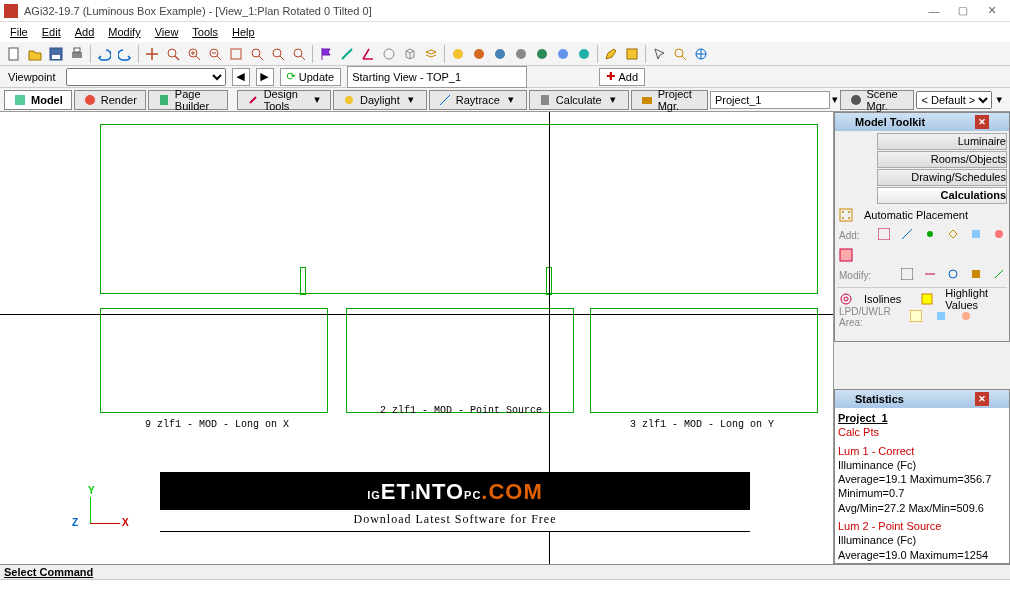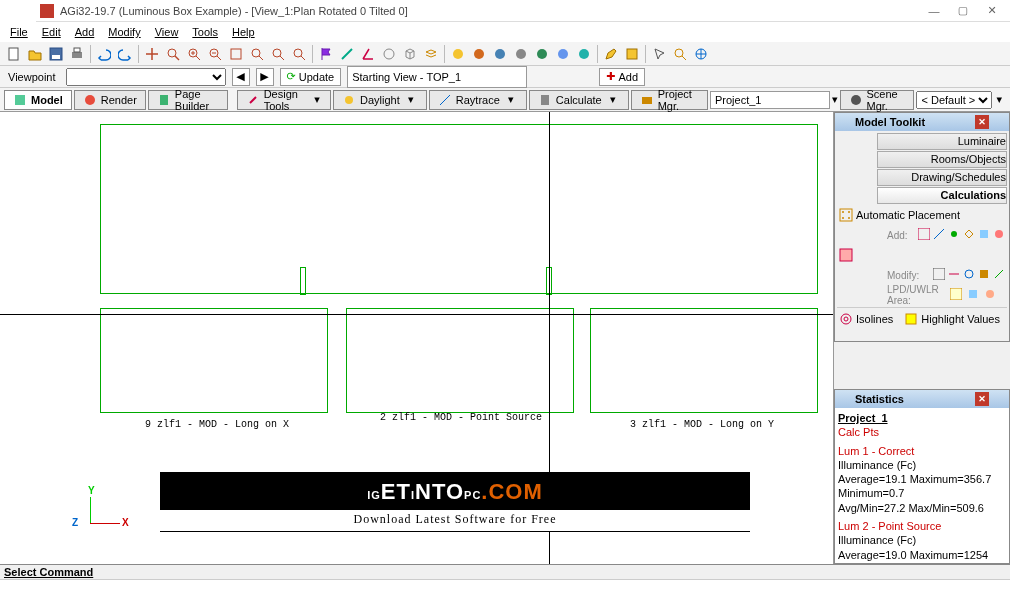--- a/index.html
+++ b/index.html
@@ -1,17 +1,17 @@
 <!DOCTYPE html>
 <html><head>
 <meta charset="utf-8">
 <style>
 * { margin: 0; padding: 0; box-sizing: border-box; font-family: "Segoe UI", Tahoma, sans-serif; font-size: 11px; }
 body { background: #fff; width: 1010px; height: 597px; overflow: hidden; }
-.titlebar { height: 22px; background: #fff; display: flex; align-items: center; padding: 0 4px; border-bottom: 1px solid #ddd; margin-left: 36px; }
+.titlebar { height: 22px; background: #fff; display: flex; align-items: center; padding: 0 4px; border-bottom: 1px solid #ddd; }
 .titlebar .app-icon { width: 14px; height: 14px; background: #c0392b; margin-right: 6px; }
 .titlebar .title { flex: 1; color: #444; }
 .titlebar .win-btns { display: flex; gap: 1px; }
 .titlebar .win-btn { width: 28px; height: 18px; display: flex; align-items: center; justify-content: center; color: #666; }
 
 .menubar { height: 20px; display: flex; align-items: center; padding: 0 4px; gap: 2px; }
 .menubar .menu-item { padding: 2px 6px; cursor: default; }
 .menubar .menu-item u { text-decoration: underline; }
 
 .toolbar1 { height: 24px; display: flex; align-items: center; padding: 0 4px; gap: 1px; border-bottom: 1px solid #ccc; background: #f4f4f4; }
@@ -43,22 +43,22 @@
 .axis-label { position: absolute; font-size: 10px; font-weight: bold; }
 .axis-line { position: absolute; background: currentColor; }
 
 .side-panels { width: 176px; display: flex; flex-direction: column; background: #f0f0f0; }
 .panel { border: 1px solid #888; background: #f0f0f0; display: flex; flex-direction: column; }
 .panel-hdr { height: 18px; background: linear-gradient(#cfe2f3,#a8c6e6); display: flex; align-items: center; padding: 0 20px; font-weight: bold; }
 .panel-hdr .x { margin-left: auto; width: 14px; height: 14px; background: #c0392b; color: #fff; display: flex; align-items: center; justify-content: center; font-size: 9px; }
 .panel-body { padding: 2px; font-size: 10px; }
 .acc-item { height: 17px; background: linear-gradient(#f0f0f0,#ddd); border: 1px solid #aaa; text-align: right; line-height: 15px; margin-bottom: 1px; margin-left: 40px; }
 .acc-item.active { font-weight: bold; background: linear-gradient(#fff,#e8e8e8); }
-.tk-row { display: flex; align-items: center; gap: 3px; height: 20px; padding: 1px 2px; }
-.tk-row .lbl { color: #888; width: 60px; font-size: 10px; margin-left: 48px; }
+.tk-row { display: flex; align-items: center; gap: 11px; height: 20px; padding: 1px 2px; }
+.tk-row .lbl { color: #888; width: 60px; font-size: 10px; }
 .tk-row .ic { width: 14px; height: 14px; display: inline-block; }
 .stats-body { font-size: 9.5px; line-height: 1.3; padding: 3px; background: #fff; overflow: auto; flex: 1; }
 .stats-body .proj { font-weight: bold; text-decoration: underline; }
 .stats-body .red { color: #c00; }
 .stats-body .sec { margin-top: 4px; }
 
 .cmd-area { height: 38px; border-top: 1px solid #888; display: flex; flex-direction: column; }
 .cmd-label { font-weight: bold; text-decoration: underline; padding: 1px 4px; background: #f0f0f0; }
 .cmd-box { flex: 1; background: #fff; border-top: 1px solid #ccc; }
 
@@ -384,21 +384,21 @@
       <div class="green-rect" style="left:346px;top:196px;width:228px;height:105px"></div>
       <div class="green-rect" style="left:590px;top:196px;width:228px;height:105px"></div>
 
       <div class="green-rect" style="left:300px;top:155px;width:6px;height:28px;border:1px solid #0a0"></div>
       <div class="green-rect" style="left:546px;top:155px;width:6px;height:28px;border:1px solid #0a0"></div>
 
       <div style="position:absolute;left:0;top:202px;width:100%;height:1px;background:#000"></div>
       <div style="position:absolute;left:549px;top:0;width:1px;height:100%;background:#000"></div>
 
       <div class="canvas-label" style="left:145px;top:307px">9 zlf1 - MOD - Long on X</div>
-      <div class="canvas-label" style="left:380px;top:300px">2 zlf1 - MOD - Point Source</div>
+      <div class="canvas-label" style="left:380px;top:293px">2 zlf1 - MOD - Point Source</div>
       <div class="canvas-label" style="left:630px;top:307px">3 zlf1 - MOD - Long on Y</div>
 
       <div style="position:absolute;left:82px;top:395px">
         <div class="axis-label" style="color:#0c0;left:6px;top:-22px">Y</div>
         <div class="axis-line" style="color:#0c0;left:8px;top:-10px;width:1px;height:26px"></div>
         <div class="axis-label" style="color:#c00;left:40px;top:10px">X</div>
         <div class="axis-line" style="color:#c00;left:8px;top:16px;width:30px;height:1px"></div>
         <div class="axis-label" style="color:#06c;left:-10px;top:10px">Z</div>
       </div>
     </div>
@@ -488,52 +488,52 @@
               <svg width="12" height="12">
                 <rect x="2" y="2" width="8" height="8" fill="#c80"></rect>
               </svg>
             </span>
           <span class="ic">
               <svg width="12" height="12">
                 <path d="M2 10l8-8" stroke="#0a0"></path>
               </svg>
             </span>
         </div>
-        <div class="tk-row">
-            <span class="lbl">LPD/UWLR Area:</span>
-          <span class="ic">
-              <svg width="12" height="12">
-                <rect width="12" height="12" fill="#ffc" stroke="#c80"></rect>
-              </svg>
-            </span>
-          <span class="ic">
-              <svg width="12" height="12">
-                <rect x="2" y="2" width="8" height="8" fill="#8cf"></rect>
-              </svg>
-            </span>
-          <span class="ic">
-              <svg width="12" height="12">
-                <circle cx="6" cy="6" r="4" fill="#fa8"></circle>
-              </svg>
-            </span>
-        </div>
         <div class="tk-row" style="border-top:1px solid #ccc;margin-top:2px;padding-top:3px">
           <span class="ic">
               <svg width="14" height="14">
                 <circle cx="7" cy="7" r="5" fill="none" stroke="#c04"></circle>
                 <circle cx="7" cy="7" r="2" fill="none" stroke="#c04"></circle>
               </svg>
             </span>
           <span style="margin-right:8px">Isolines</span>
           <span class="ic">
               <svg width="14" height="14">
                 <rect x="2" y="2" width="10" height="10" fill="#ff0" stroke="#c80"></rect>
               </svg>
             </span>
           <span>Highlight Values</span>
+        </div>
+        <div class="tk-row">
+            <span class="lbl">LPD/UWLR Area:</span>
+          <span class="ic">
+              <svg width="12" height="12">
+                <rect width="12" height="12" fill="#ffc" stroke="#c80"></rect>
+              </svg>
+            </span>
+          <span class="ic">
+              <svg width="12" height="12">
+                <rect x="2" y="2" width="8" height="8" fill="#8cf"></rect>
+              </svg>
+            </span>
+          <span class="ic">
+              <svg width="12" height="12">
+                <circle cx="6" cy="6" r="4" fill="#fa8"></circle>
+              </svg>
+            </span>
         </div>
       </div>
     </div>
 
     <div style="flex:1"></div>
 
     <div class="panel" style="height:175px">
       <div class="panel-hdr">
           <span>Statistics</span>
           <span class="x">✕</span>

